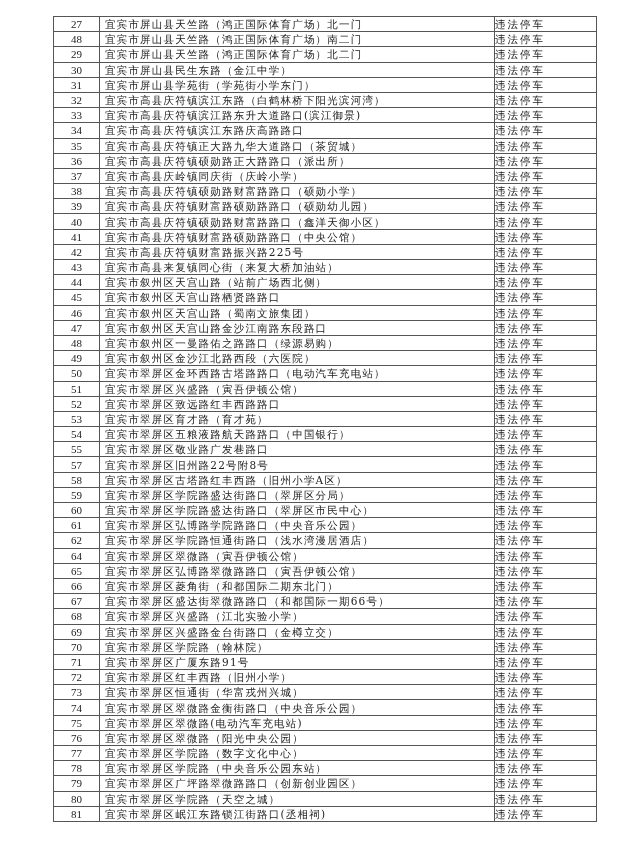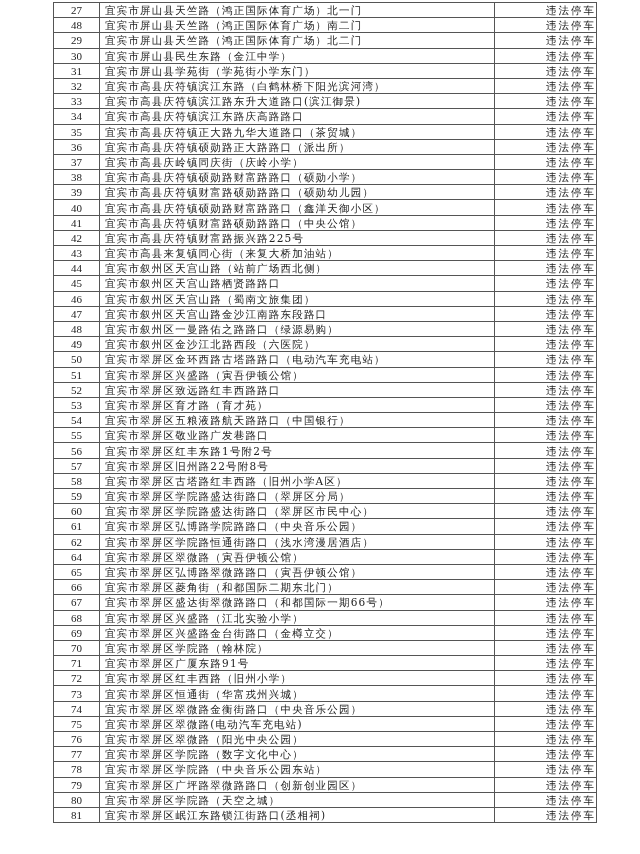--- a/index.html
+++ b/index.html
@@ -1,24 +1,24 @@
 <!DOCTYPE html>
 <html><head>
 <meta charset="utf-8">
 <style>
   html, body { margin:0; padding:0; background:#ffffff; }
   body { width:640px; height:854px; overflow:hidden; position:relative;
          font-family: "DejaVu Serif", "Liberation Serif", serif; color:#222; }
-  table { position:absolute; left:53px; top:2px; width:538px;
+  table { position:absolute; left:53px; top:16px; width:538px;
           border-collapse:collapse; table-layout:fixed; }
   td { border:1px solid #555; height:14.2px; padding:0; font-size:10.5px;
        line-height:14px; white-space:nowrap; overflow:hidden; }
   td.no { width:45px; text-align:center; font-family:"Liberation Serif", serif; font-size:11px; }
   td.loc { width:389px; padding-left:5px; letter-spacing:1.2px; }
-  td.type { width:101px; text-align:right; letter-spacing:2px; }
+  td.type { width:101px; text-align:left; letter-spacing:2px; }
 </style>
 </head>
 <body>
 
 <table>
   <tbody id="tbody">
       <tr>
         <td class="no">27</td>
         <td class="loc">宜宾市屏山县天竺路（鸿正国际体育广场）北一门</td>
         <td class="type">违法停车</td>
@@ -157,25 +157,20 @@
         <td class="no">54</td>
         <td class="loc">宜宾市翠屏区五粮液路航天路路口（中国银行）</td>
         <td class="type">违法停车</td>
       </tr>
       <tr>
         <td class="no">55</td>
         <td class="loc">宜宾市翠屏区敬业路广发巷路口</td>
         <td class="type">违法停车</td>
       </tr>
       <tr>
-        <td class="no">56</td>
-        <td class="loc">宜宾市翠屏区红丰东路1号附2号</td>
-        <td class="type">违法停车</td>
-      </tr>
-      <tr>
         <td class="no">57</td>
         <td class="loc">宜宾市翠屏区旧州路22号附8号</td>
         <td class="type">违法停车</td>
       </tr>
       <tr>
         <td class="no">58</td>
         <td class="loc">宜宾市翠屏区古塔路红丰西路（旧州小学A区）</td>
         <td class="type">违法停车</td>
       </tr>
       <tr>

